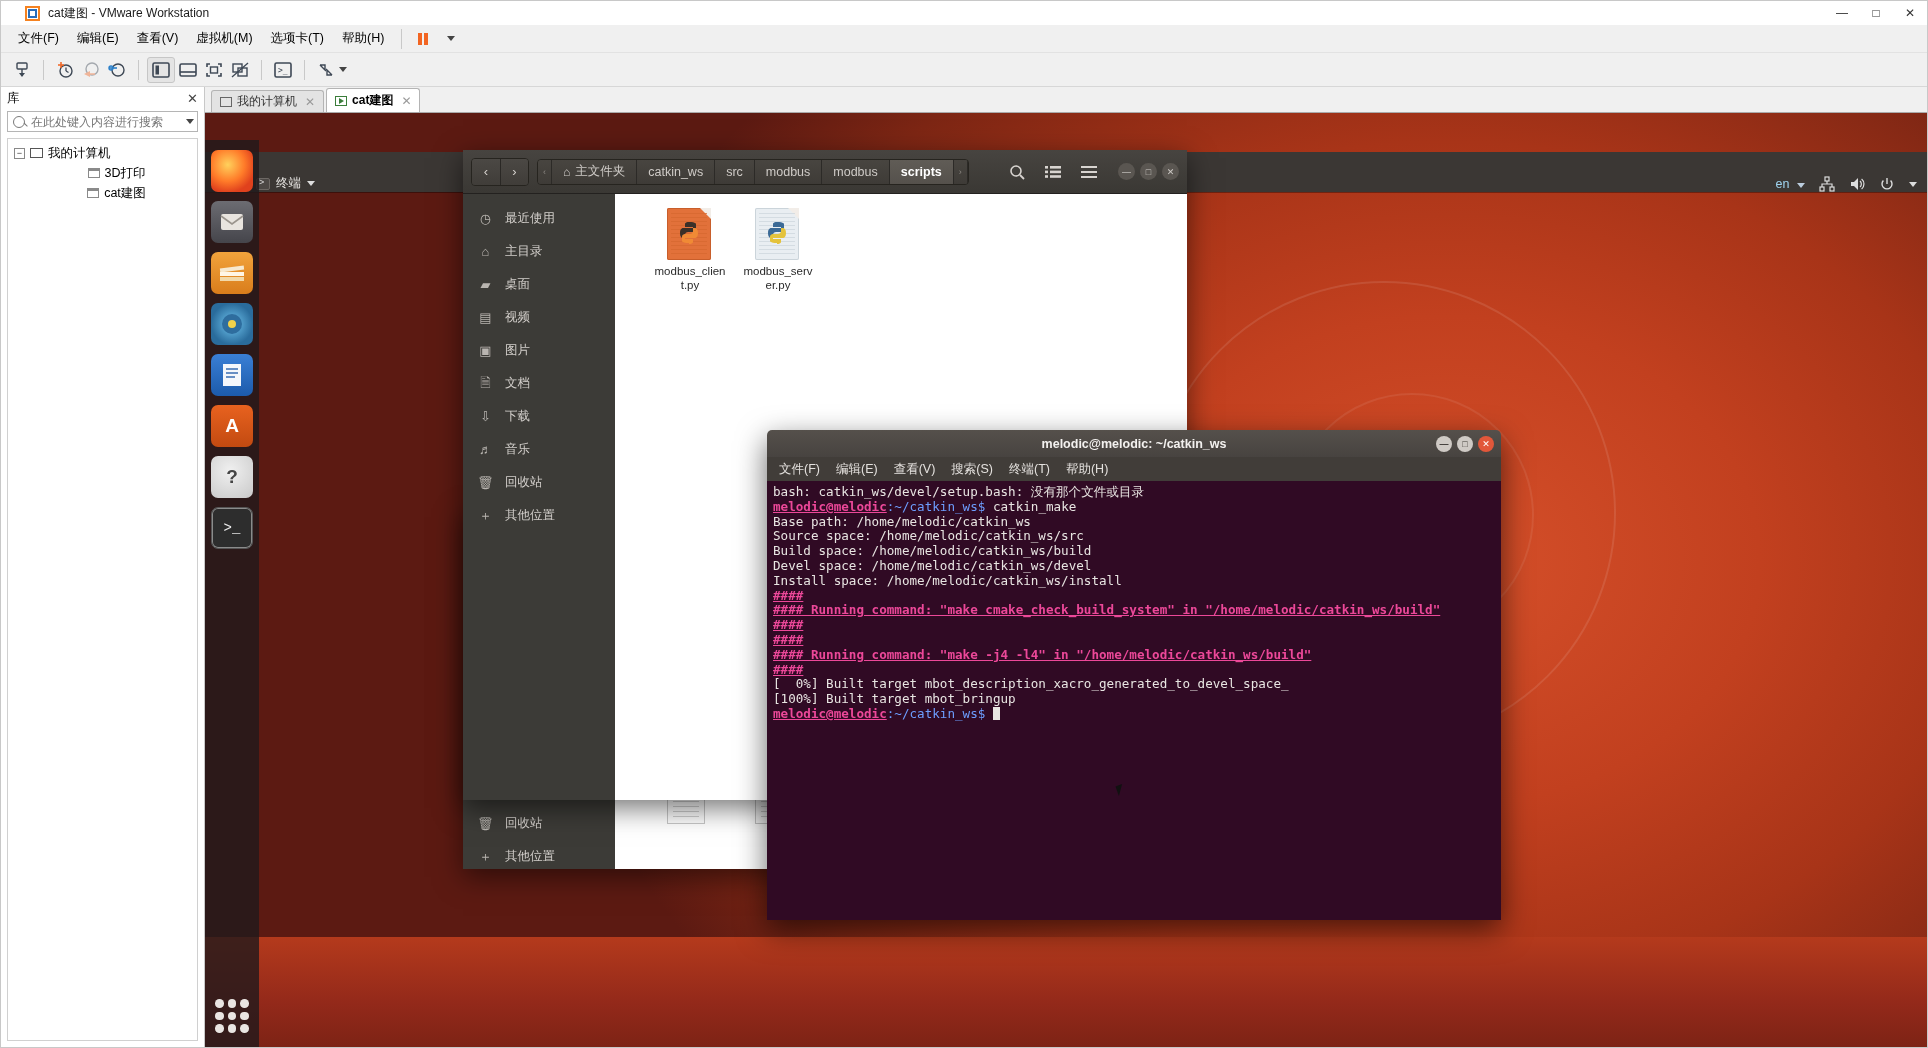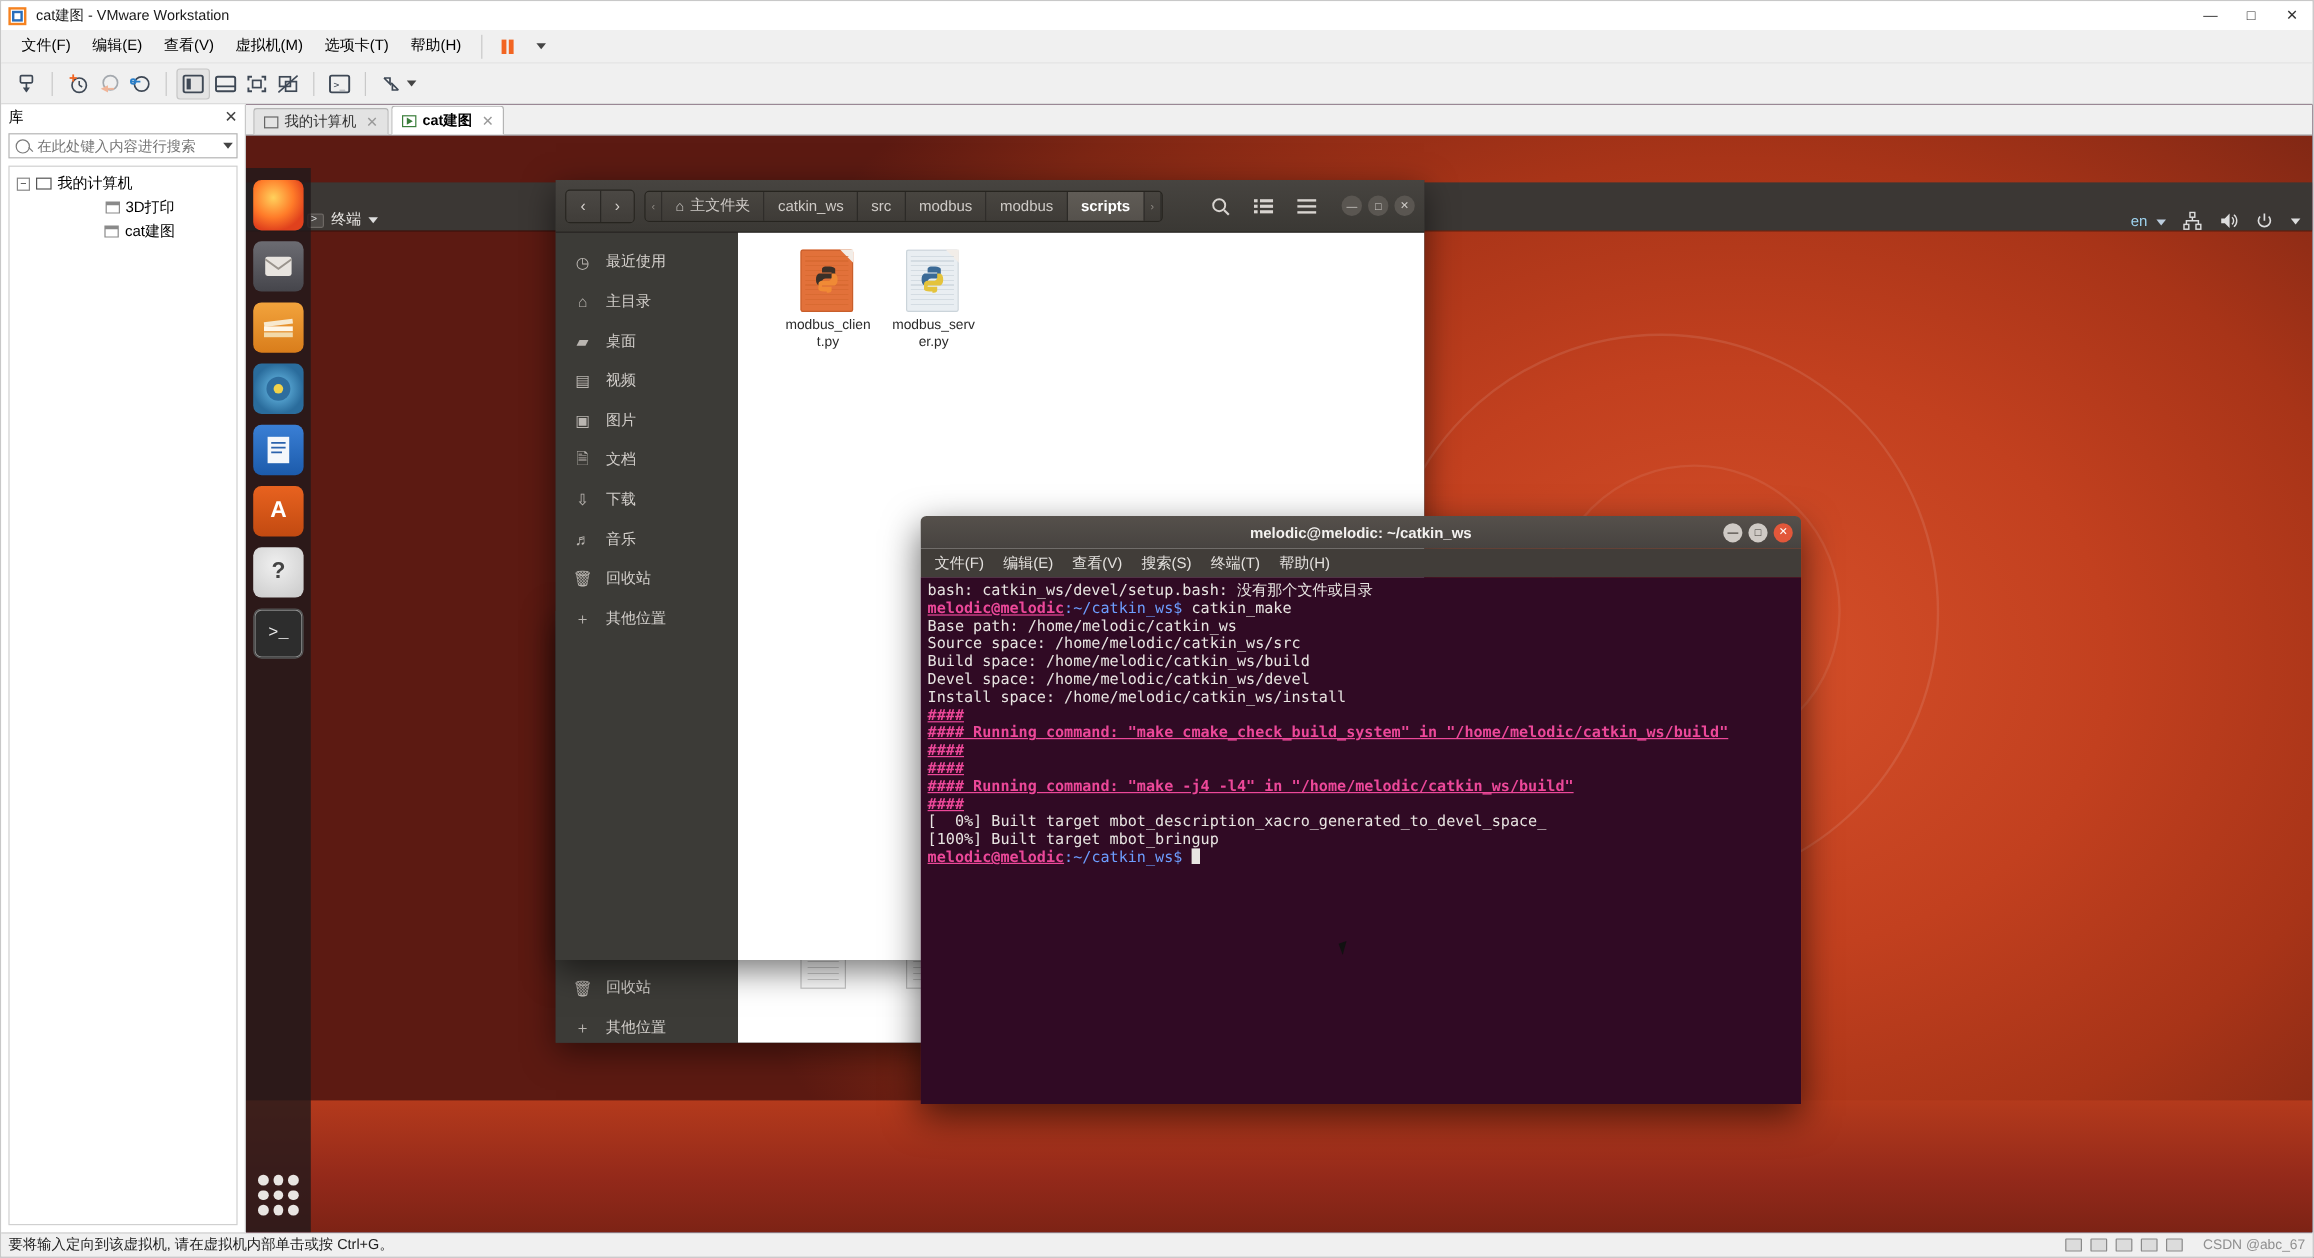--- a/index.html
+++ b/index.html
@@ -14,21 +14,21 @@
   
   #vmware-window {
     position: absolute; left:0; top:0; width:1928px; height:1048px;
     background:#f0f0f0; display:flex; flex-direction:column;
     border:1px solid #c8c8c8;
   }
 
   
   .vm-titlebar {
     height: 24px; background:#ffffff; display:flex; align-items:center;
-    padding-left:6px; position:relative; flex:none;
+    padding-left:24px; position:relative; flex:none;
   }
   .vm-logo { width:15px; height:15px; position:relative; flex:none; margin-right:8px;}
   .vm-logo .sq1 { position:absolute; left:0; top:0; width:15px; height:15px; border:2px solid #f58220; }
   .vm-logo .sq2 { position:absolute; left:3px; top:3px; width:9px; height:9px; border:2px solid #2a6ebb; }
   .vm-title-text { font-size:12px; color:#1a1a1a; }
   .vm-winbtns { position:absolute; right:0; top:0; height:24px; display:flex; }
   .vm-winbtn { width:34px; height:24px; display:flex; align-items:center; justify-content:center;
                font-size:12px; color:#333; }
 
   
@@ -861,24 +861,13 @@
             <span>帮助(H)</span>
           </div>
           <div class="term-body" id="term-out"><div class="t-white">bash: catkin_ws/devel/setup.bash: 没有那个文件或目录</div><div><span class="t-green">melodic@melodic</span><span class="t-blue">:~/catkin_ws$ </span><span class="t-white">catkin_make</span></div><div class="t-white">Base path: /home/melodic/catkin_ws</div><div class="t-white">Source space: /home/melodic/catkin_ws/src</div><div class="t-white">Build space: /home/melodic/catkin_ws/build</div><div class="t-white">Devel space: /home/melodic/catkin_ws/devel</div><div class="t-white">Install space: /home/melodic/catkin_ws/install</div><div class="t-green">####</div><div class="t-green">#### Running command: "make cmake_check_build_system" in "/home/melodic/catkin_ws/build"</div><div class="t-green">####</div><div class="t-green">####</div><div class="t-green">#### Running command: "make -j4 -l4" in "/home/melodic/catkin_ws/build"</div><div class="t-green">####</div><div class="t-white">[  0%] Built target mbot_description_xacro_generated_to_devel_space_</div><div class="t-white">[100%] Built target mbot_bringup</div><div><span class="t-green">melodic@melodic</span><span class="t-blue">:~/catkin_ws$ </span><span class="t-white"></span><span class="t-cursor"></span></div></div>
         </div>
 
         <div class="cursor-arrow"></div>
       </div>
     </div>
   </div>
 
-  <div class="vm-status">
-    <span>要将输入定向到该虚拟机, 请在虚拟机内部单击或按 Ctrl+G。</span>
-    <span class="vm-status-right">
-      <span class="st-ico"></span>
-      <span class="st-ico"></span>
-      <span class="st-ico"></span>
-      <span class="st-ico"></span>
-      <span class="st-ico"></span>
-      <span class="watermark">CSDN @abc_67</span>
-    </span>
-  </div>
 </div>
 
 </body></html>

